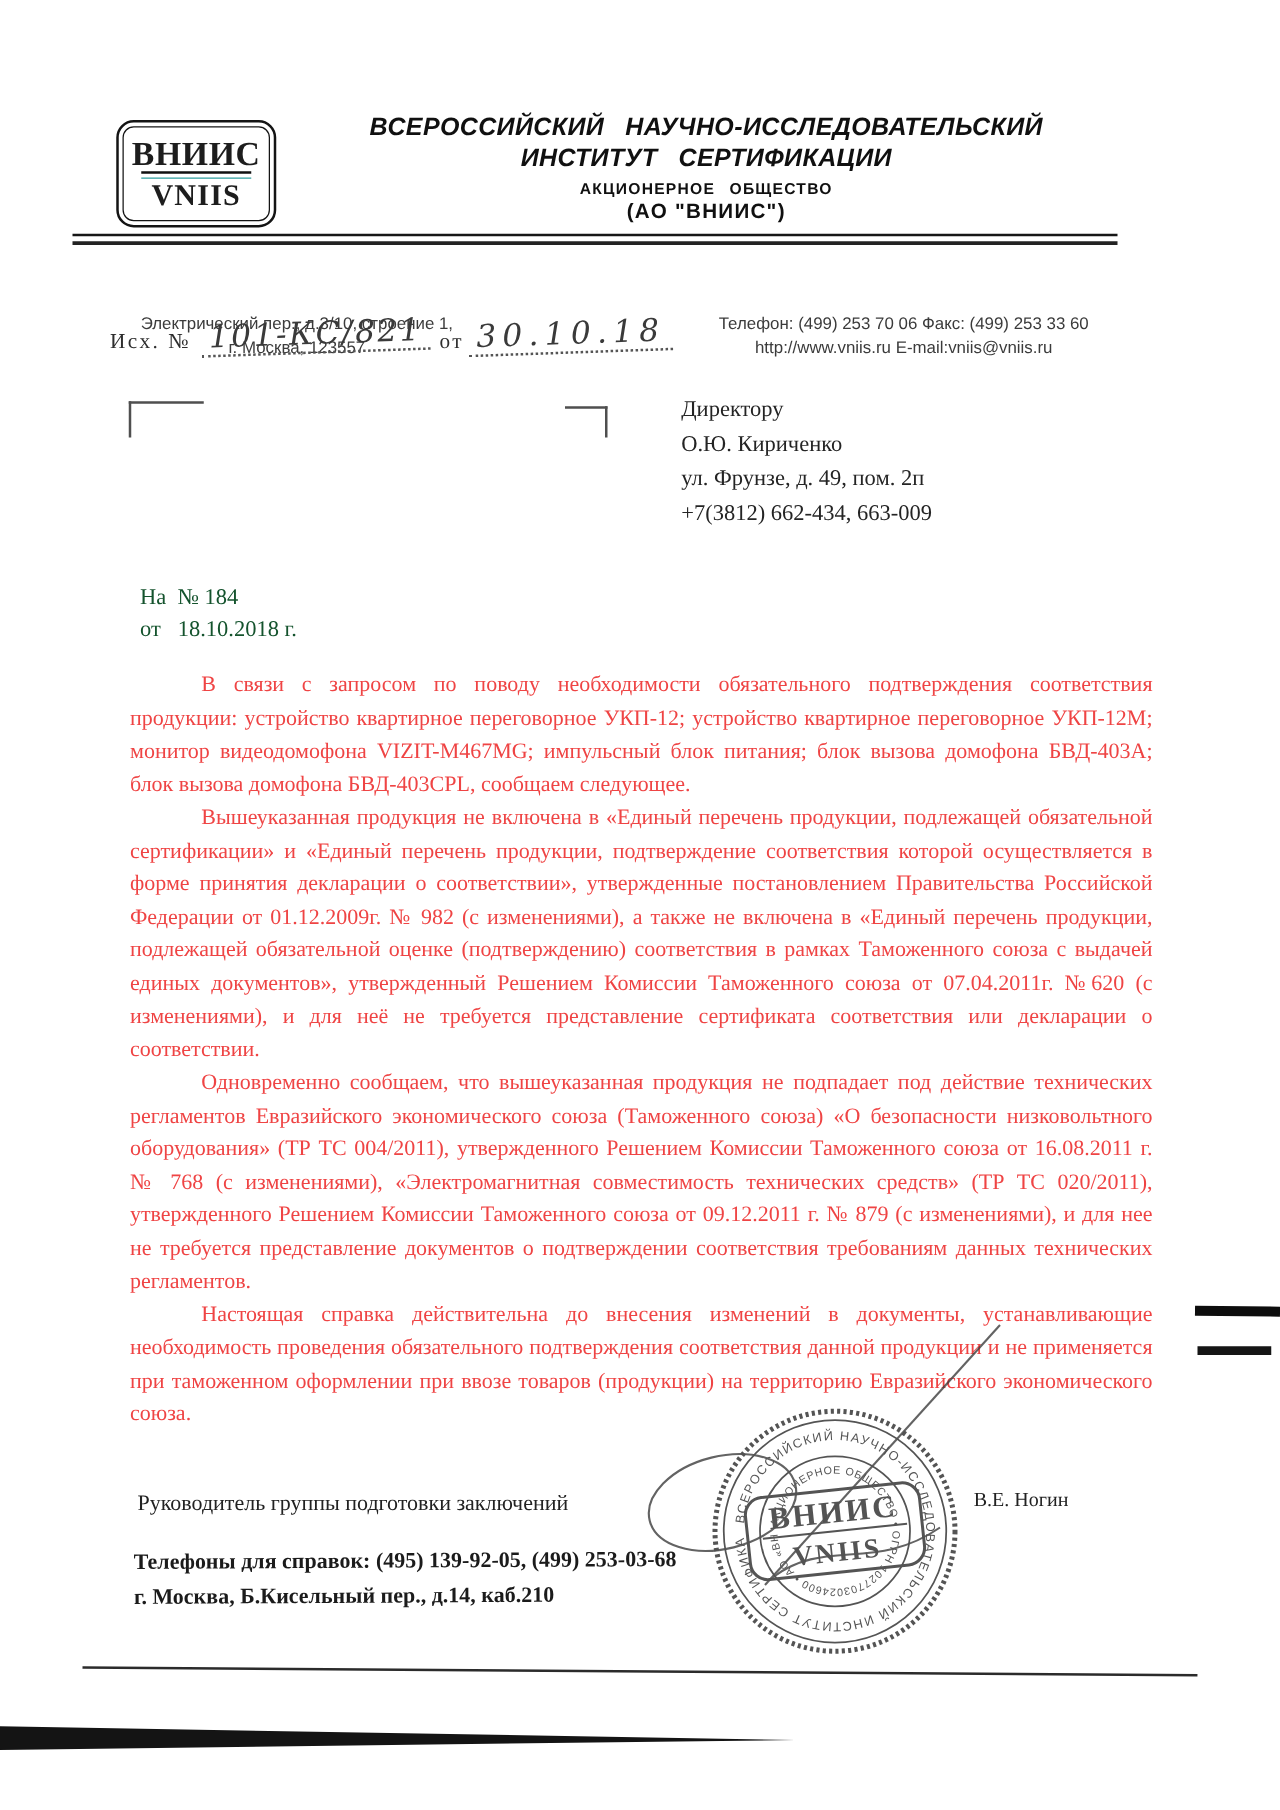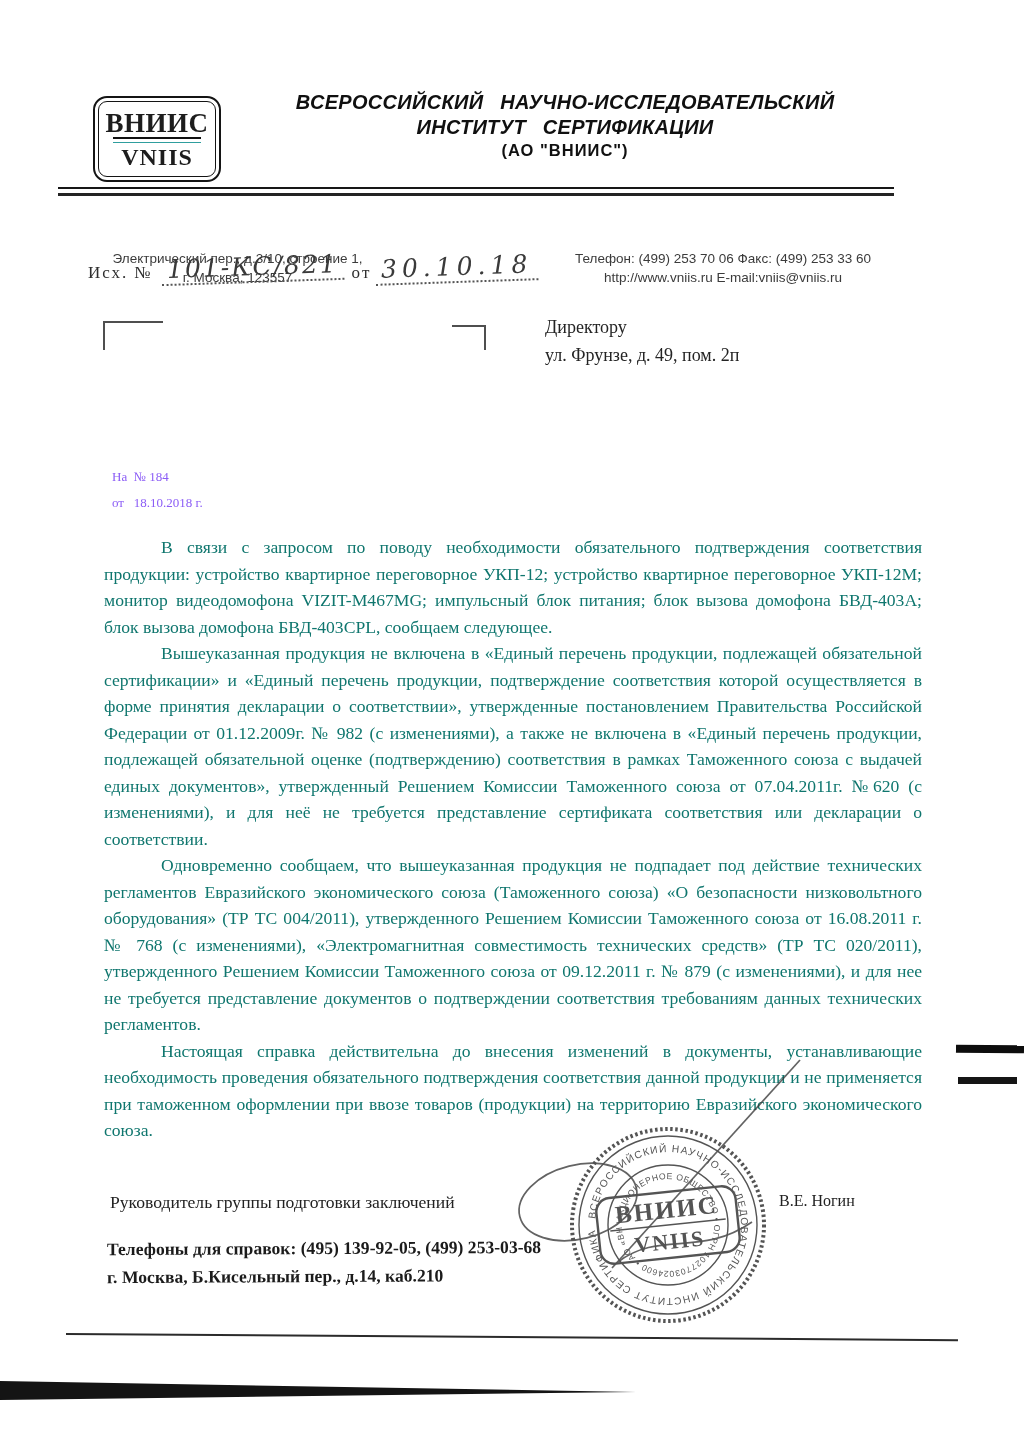--- a/index.html
+++ b/index.html
@@ -44,25 +44,25 @@
     font-family:"DejaVu Serif", serif; font-style:italic; color:#3a3a3a;
     font-size:25px; letter-spacing:2px; text-align:center;
     border-bottom:2px dotted #555; transform:rotate(-2deg); padding:0 6px 0;
   }
   .hw-num  { min-width:165px; margin:0 8px; }
   .hw-date { min-width:150px; margin:0 4px; letter-spacing:5px; }
   .bracket-left  { position:absolute; left:103px; top:321px; width:58px; height:27px; border-left:2px solid #4f4f4f; border-top:2px solid #4f4f4f; }
   .bracket-right { position:absolute; left:452px; top:325px; width:32px; height:23px; border-right:2px solid #4f4f4f; border-top:2px solid #4f4f4f; }
   
   .recipient { position:absolute; left:545px; top:314px; font-size:18px; line-height:27.5px; color:#242424; }
-  .incoming  { position:absolute; left:112px; top:464px; font-size:13px; line-height:26px; color:#8b5cf6; }
+  .incoming  { position:absolute; left:112px; top:464px; font-size:18px; line-height:26px; color:#14532d; }
   
   .body-text {
     position:absolute; left:104px; top:534px; width:818px;
-    font-size:17.6px; line-height:26.5px; text-align:justify; color:#0f766e;
+    font-size:17.6px; line-height:26.5px; text-align:justify; color:#ef4444;
   }
   .body-text p { margin:0; text-indent:57px; }
   .b { font-weight:normal; }
   
   .sign-title { position:absolute; left:110px; top:1192px; font-size:17.6px; color:#222; }
   .sign-name  { position:absolute; left:779px; top:1192px; font-size:16px; color:#222; }
   .phones {
     position:absolute; left:107px; top:1234px; font-weight:bold;
     font-size:17.6px; line-height:28px; color:#1b1b1b; transform:rotate(-0.3deg);
   }
@@ -90,20 +90,21 @@
     <div class="logo-inner">
       <div class="logo-top">ВНИИС</div>
       <div class="logo-div"></div>
       <div class="logo-bottom">VNIIS</div>
     </div>
   </div>
 
   <div class="head-title">
     <div class="ht1">ВСЕРОССИЙСКИЙ  НАУЧНО-ИССЛЕДОВАТЕЛЬСКИЙ</div>
     <div class="ht1">ИНСТИТУТ  СЕРТИФИКАЦИИ</div>
+    <div class="ht3">АКЦИОНЕРНОЕ  ОБЩЕСТВО</div>
     <div class="ht4">(АО  "ВНИИС")</div>
   </div>
 
   <div class="rule-double"></div>
 
   <div class="contact-left">
     <div>Электрический пер., д.3/10, строение 1,</div>
     <div>г. Москва, 123557</div>
   </div>
   <div class="contact-right">
@@ -116,21 +117,23 @@
     <span class="hw hw-num">101-КС/821</span>
     <span>от</span>
     <span class="hw hw-date">30.10.18</span>
   </div>
 
   <div class="bracket-left"></div>
   <div class="bracket-right"></div>
 
   <div class="recipient">
     <div>Директору</div>
+    <div>О.Ю. Кириченко</div>
     <div>ул. Фрунзе, д. 49, пом. 2п</div>
+    <div>+7(3812) 662-434, 663-009</div>
   </div>
 
   <div class="incoming">
     <div>На&nbsp; №&nbsp;184</div>
     <div>от&nbsp;&nbsp; 18.10.2018 г.</div>
   </div>
 
   <div class="body-text">
     <p><span>В связи с запросом по поводу необходимости обязательного подтверждения соответствия продукции: устройство квартирное переговорное УКП-12; устройство квартирное переговорное УКП-12М; монитор видеодомофона VIZIT-M467MG; импульсный блок питания; блок вызова домофона БВД-403А;  блок вызова домофона БВД-403CPL, сообщаем следующее.</span></p>
     <p><span>Вышеуказанная продукция </span><span class="b">не включена</span><span> в «Единый перечень продукции, подлежащей обязательной сертификации» и «Единый перечень продукции, подтверждение соответствия которой осуществляется в форме принятия декларации о соответствии», утвержденные постановлением Правительства Российской Федерации от 01.12.2009г. № 982 (с изменениями), а также не включена в «Единый перечень продукции, подлежащей обязательной оценке (подтверждению) соответствия в рамках Таможенного союза с выдачей единых документов», утвержденный Решением Комиссии Таможенного союза от 07.04.2011г. №620 (с изменениями), и для неё </span><span class="b">не требуется</span><span> представление сертификата соответствия или декларации о соответствии.</span></p>

